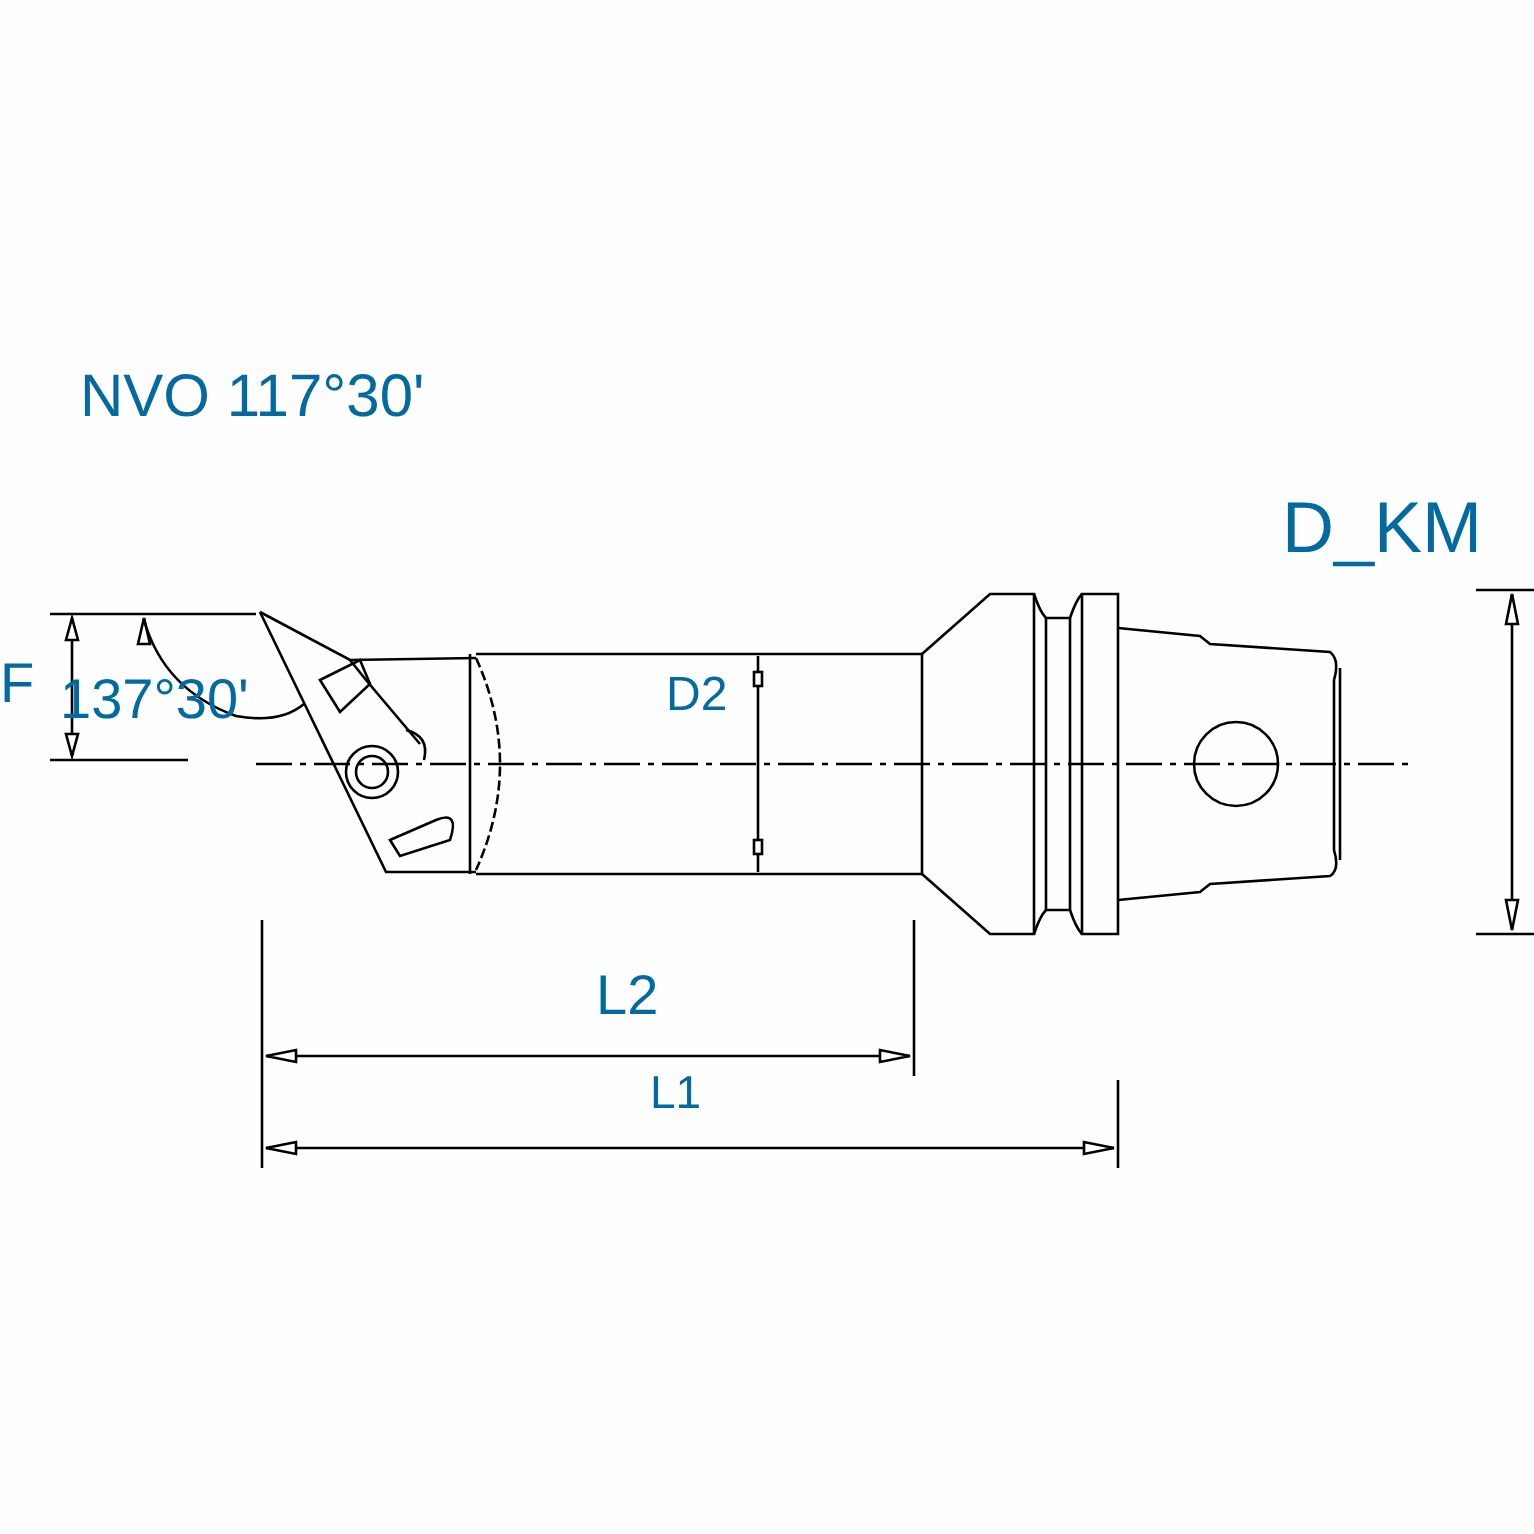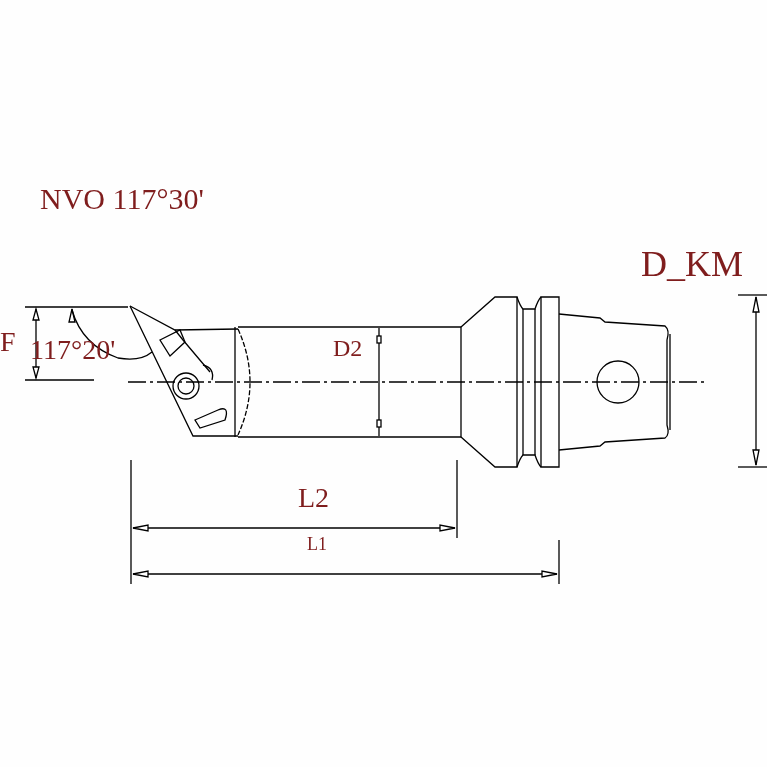--- a/index.html
+++ b/index.html
@@ -1,25 +1,25 @@
 <!DOCTYPE html>
 <html><head>
 <meta charset="utf-8">
 <style>
   html, body { margin:0; padding:0; background:#fefefe; }
   #canvas { position:relative; width:767px; height:767px; background:#fefefe; overflow:hidden; }
   svg { position:absolute; left:0; top:0; }
-  .lbl { position:absolute; font-family:Liberation Serif, serif; color:#7f1d1d; white-space:nowrap; line-height:1; }
+  .lbl { position:absolute; font-family:Liberation Sans, sans-serif; color:#0369a1; white-space:nowrap; line-height:1; }
   .title { left:40px; top:184px; font-size:30px; }
   .dkm { left:641px; top:246px; font-size:36px; }
   .f { left:0px; top:328px; font-size:28px; }
   .ang { left:30px; top:336px; font-size:28px; }
   .d2 { left:333px; top:336px; font-size:24px; }
   .l2 { left:298px; top:484px; font-size:28px;text-align:right; }
-  .l1 { left:307px; top:535px; font-size:18px; }
+  .l1 { left:325px; top:535px; font-size:23px; }
 </style>
 </head>
 <body>
 
 <div id="canvas">
   <svg width="767" height="767" viewBox="0 0 767 767">
     <g fill="none" stroke="#000" stroke-width="1.3">
 
       <line x1="128" y1="382" x2="705" y2="382" stroke-dasharray="18,4,3,4"></line>
 
@@ -92,17 +92,17 @@
         <line x1="133" y1="574" x2="557" y2="574"></line>
         <polygon points="133,574 148,571 148,577" fill="#fff"></polygon>
         <polygon points="557,574 542,571 542,577" fill="#fff"></polygon>
       </g>
     </g>
   </svg>
 
   <div class="lbl title">NVO 117°30'</div>
   <div class="lbl dkm">D_KM</div>
   <div class="lbl f">F</div>
-  <div class="lbl ang">117°20'</div>
+  <div class="lbl ang">137°30'</div>
   <div class="lbl d2">D2</div>
   <div class="lbl l2">L2</div>
   <div class="lbl l1">L1</div>
 </div>
 
 </body></html>

